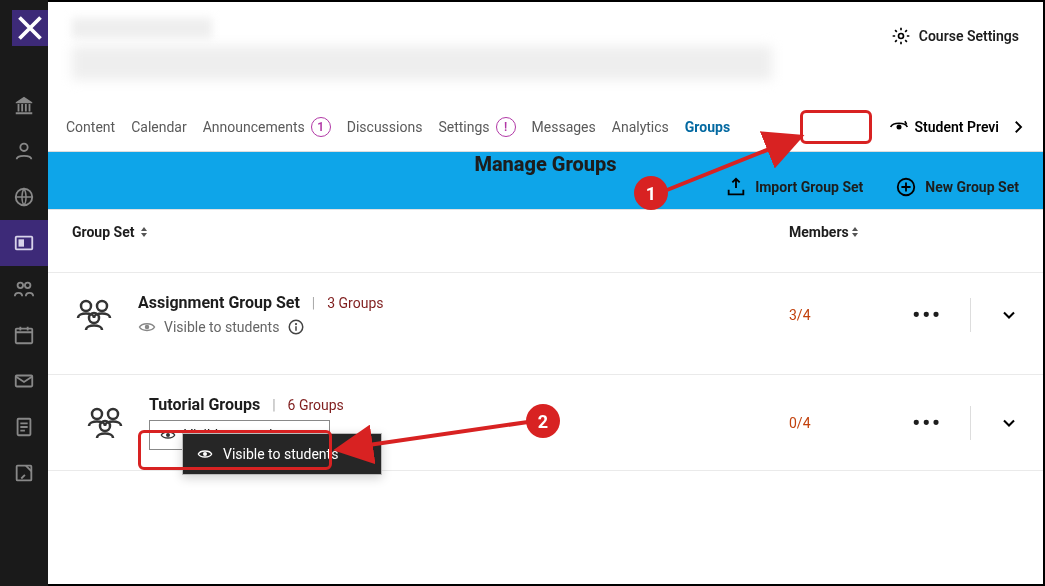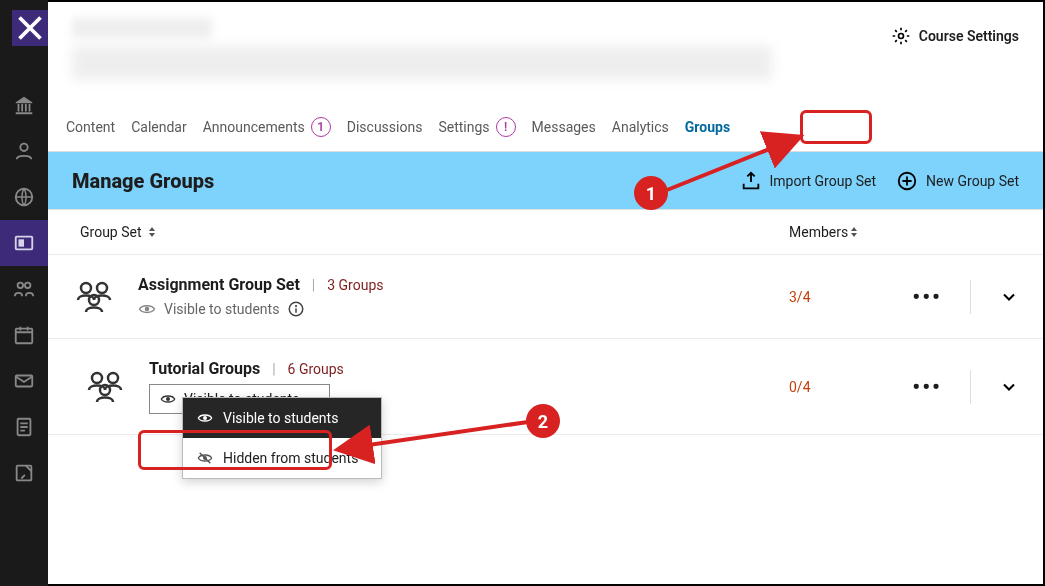--- a/index.html
+++ b/index.html
@@ -115,53 +115,54 @@
     margin-left: auto;
     display: flex; align-items: center; gap: 10px;
   }
   .tabs .preview {
     display: flex; align-items: center; gap: 6px;
     color: #000; font-weight: 600;
   }
   .tabs .chevron { width:18px; height:18px; }
 
   .manage-bar {
-    background: #7dd3fc;
+    background: #0ea5e9;
     border-bottom: 1px solid #e1e1e1;
     height: 58px;
     display: flex; align-items: center;
     padding: 0 24px;
+    flex-direction: column;
   }
   .manage-bar h2 { font-size: 20px; margin: 0; font-weight: 800; }
   .manage-bar .actions {
     margin-left: auto;
-    display: flex; align-items: center; gap: 20px;
+    display: flex; align-items: center; gap: 32px; font-weight: bold;
   }
   .manage-bar .action {
     display: flex; align-items: center; gap: 8px;
     cursor: pointer;
   }
   .manage-bar .action svg { width: 22px; height: 22px; }
 
   .table-header {
     display: flex; align-items: flex-start;
     padding: 14px 24px;
-    font-weight: 400;
-    margin-left: 8px;
+    font-weight: 700;
   }
   .table-header .col-name { flex: 1; display:flex; align-items:center; gap:4px;}
   .table-header .col-members { width: 110px; display:flex; align-items:center; }
   .table-header .col-actions { width: 120px; }
   .sort-ic { width:12px; height:12px; }
 
   .row {
     display: flex; align-items: center;
     padding: 20px 24px;
     border-top: 1px solid #eaeaea;
     position: relative;
+    margin-top: 18px;
   }
   .row .group-icon { width: 46px; margin-right: 20px; display:flex; }
   .row .group-icon svg { width:44px; height:38px; }
   .row .info { flex: 1; }
   .row .info .title-line { display:flex; align-items:center; gap:12px; margin-bottom:6px;}
   .row .info .title-line .gs-name { font-weight: 700; font-size:16px;}
   .row .info .title-line .sep { color:#aaa; }
   .row .info .title-line .count { color:#7f1d1d; }
   .row .info .vis-line { color:#666; display:flex; align-items:center; gap:8px; }
   .row .members { width: 110px; color:#c2410c; }
@@ -322,20 +323,33 @@
     </div>
     <div class="tab">
         <span>Messages</span>
       </div>
     <div class="tab">
         <span>Analytics</span>
       </div>
     <div class="tab active">
         <span>Groups</span>
       </div>
+    <div class="more-right">
+      <div class="preview">
+        <svg viewBox="0 0 24 24" width="20" height="20">
+            <circle cx="12" cy="12" r="3" fill="#000"></circle>
+            <path d="M2 12 C5 6 19 6 22 12" fill="none" stroke="#000" stroke-width="2"></path>
+            <path d="M19 5 A10 10 0 0 1 21 9" fill="none" stroke="#000" stroke-width="2"></path>
+          </svg>
+        <span>Student Previ</span>
+      </div>
+      <svg class="chevron" viewBox="0 0 24 24">
+          <path d="M9 5 L16 12 L9 19" fill="none" stroke="#000" stroke-width="2.5"></path>
+        </svg>
+    </div>
   </div>
 
   <div class="manage-bar">
     <h2>Manage Groups</h2>
     <div class="actions">
       <div class="action">
         <svg viewBox="0 0 24 24">
             <path d="M12 3 V13 M8 7 L12 3 L16 7 M4 15 V20 H20 V15" fill="none" stroke="#000" stroke-width="2"></path>
           </svg>
         <span>Import Group Set</span>
@@ -442,28 +456,20 @@
     </div>
 
     <div class="dropdown-menu">
       <div class="item sel">
         <svg width="16" height="16" viewBox="0 0 24 24">
             <path d="M2 12 C5 6 19 6 22 12 C19 18 5 18 2 12 Z" fill="none" stroke="#fff" stroke-width="2"></path>
             <circle cx="12" cy="12" r="3" fill="#fff"></circle>
           </svg>
         <span>Visible to students</span>
       </div>
-      <div class="item">
-        <svg width="16" height="16" viewBox="0 0 24 24">
-            <path d="M2 12 C5 6 19 6 22 12 C19 18 5 18 2 12 Z" fill="none" stroke="#555" stroke-width="2"></path>
-            <circle cx="12" cy="12" r="3" fill="#555"></circle>
-            <path d="M4 4 L20 20" stroke="#555" stroke-width="2"></path>
-          </svg>
-        <span>Hidden from students</span>
-      </div>
     </div>
   </div>
 
   <div class="anno-box" style="left:752px; top:108px; width:72px; height:34px;"></div>
   <div class="anno-callout" style="left:586px; top:174px;">1</div>
   <svg class="anno-arrow" style="left:614px; top:128px;" width="150" height="70" viewBox="0 0 150 70">
     <defs>
         <marker id="ah1" markerWidth="10" markerHeight="10" refX="8" refY="5" orient="auto">
           <path d="M0 0 L10 5 L0 10 Z" fill="#d82222"></path>
         </marker>

